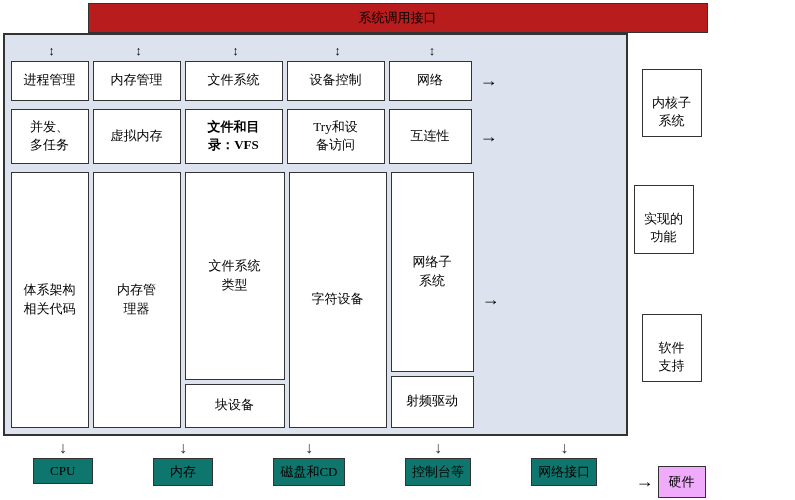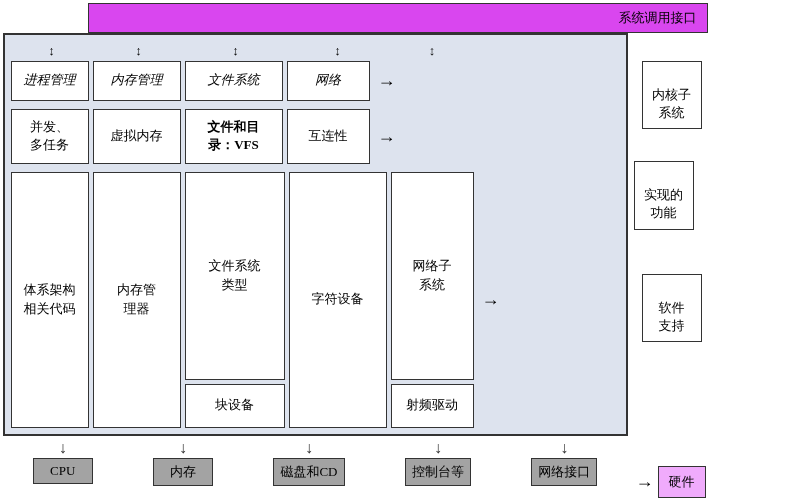--- a/index.html
+++ b/index.html
@@ -19,23 +19,23 @@
       height: 495px;
       position: relative;
       display: flex;
       flex-direction: column;
       align-items: center;
     }
     
     .syscall-bar {
       width: 620px;
       border: 1.5px solid #333;
-      text-align: right;
+      text-align: center;
       padding: 5px 10px;
-      background: #d946ef;
+      background: #b91c1c;
       position: relative;
       z-index: 10;
     }
     
     .main-area {
       display: flex;
       width: 790px;
       flex: 1;
       margin-top: 0;
     }
@@ -52,21 +52,21 @@
     }
     
     .right-labels {
       display: flex;
       flex-direction: column;
       justify-content: flex-start;
       align-items: flex-start;
       padding-left: 6px;
       padding-top: 10px;
       width: 165px;
-      gap: 0;
+      gap: 8px;
     }
     .right-label-box {
       border: 1.5px solid #333;
       background: #fff;
       padding: 6px 8px;
       text-align: center;
       min-width: 60px;
       line-height: 1.4;
     }
 
@@ -126,21 +126,21 @@
       align-items: center;
       gap: 2px;
     }
     .arrow-down {
       font-size: 16px;
       color: #333;
       line-height: 1;
     }
     .bottom-label {
       border: 1.5px solid #333;
-      background: #a3a3a3;
+      background: #0f766e;
       padding: 4px 6px;
       text-align: center;
       min-width: 60px;
     }
     .bottom-right {
       display: flex;
       align-items: center;
       padding-left: 8px;
       padding-top: 26px;
     }
@@ -157,21 +157,21 @@
       flex-direction: column;
       gap: 4px;
     }
 
     
     .w80 { min-width: 78px; width: 78px; }
     .w90 { min-width: 88px; width: 88px; }
     .w100 { min-width: 98px; width: 98px; }
     .w85 { min-width: 83px; width: 83px; }
 
-    .h40 { height: 40px; font-style: italic; }
+    .h40 { height: 40px; }
     .h55 { height: 55px; }
   </style>
 </head>
 <body>
 
 <div class="diagram">
 
   <div class="syscall-bar">
     <span>系统调用接口</span>
   </div>
@@ -192,40 +192,47 @@
       <div class="row1">
         <div class="cell w80 h40">
           <span>进程管理</span>
         </div>
         <div class="cell w90 h40">
           <span>内存管理</span>
         </div>
         <div class="cell w100 h40">
           <span>文件系统</span>
         </div>
+        <div class="cell w100 h40">
+          <span>设备控制</span>
+        </div>
         <div class="cell w85 h40">
           <span>网络</span>
         </div>
 
         <div style="display:flex;align-items:center;margin-left:4px;">
           <span style="font-size:18px;">→</span>
         </div>
       </div>
 
       <div class="row2" style="margin-top:4px;">
         <div class="cell w80 h55" style="white-space:pre-line;">
           <span>并发、
 多任务</span>
         </div>
         <div class="cell w90 h55">
           <span>虚拟内存</span>
         </div>
         <div class="cell w100 h55" style="white-space:pre-line;font-weight:bold;">
           <span>文件和目
 录：VFS</span>
+        </div>
+        <div class="cell w100 h55" style="white-space:pre-line;">
+          <span>Try和设
+备访问</span>
         </div>
         <div class="cell w85 h55">
           <span>互连性</span>
         </div>
 
         <div style="display:flex;align-items:center;margin-left:4px;">
           <span style="font-size:18px;">→</span>
         </div>
       </div>
 
@@ -253,21 +260,21 @@
 
         <div class="cell w100" style="height:100%; min-height:90px; white-space:pre-line;">
           <span>字符设备</span>
         </div>
 
         <div class="nested-col" style="width:83px;">
           <div class="cell" style="flex:1; white-space:pre-line; height:50px;">
             <span>网络子
 系统</span>
           </div>
-          <div class="cell" style="height:44px;">
+          <div class="cell" style="height:52px;">
             <span>射频驱动</span>
           </div>
         </div>
 
         <div style="display:flex;align-items:center;margin-left:4px;">
           <span style="font-size:18px;">→</span>
         </div>
       </div>
 
     </div>

